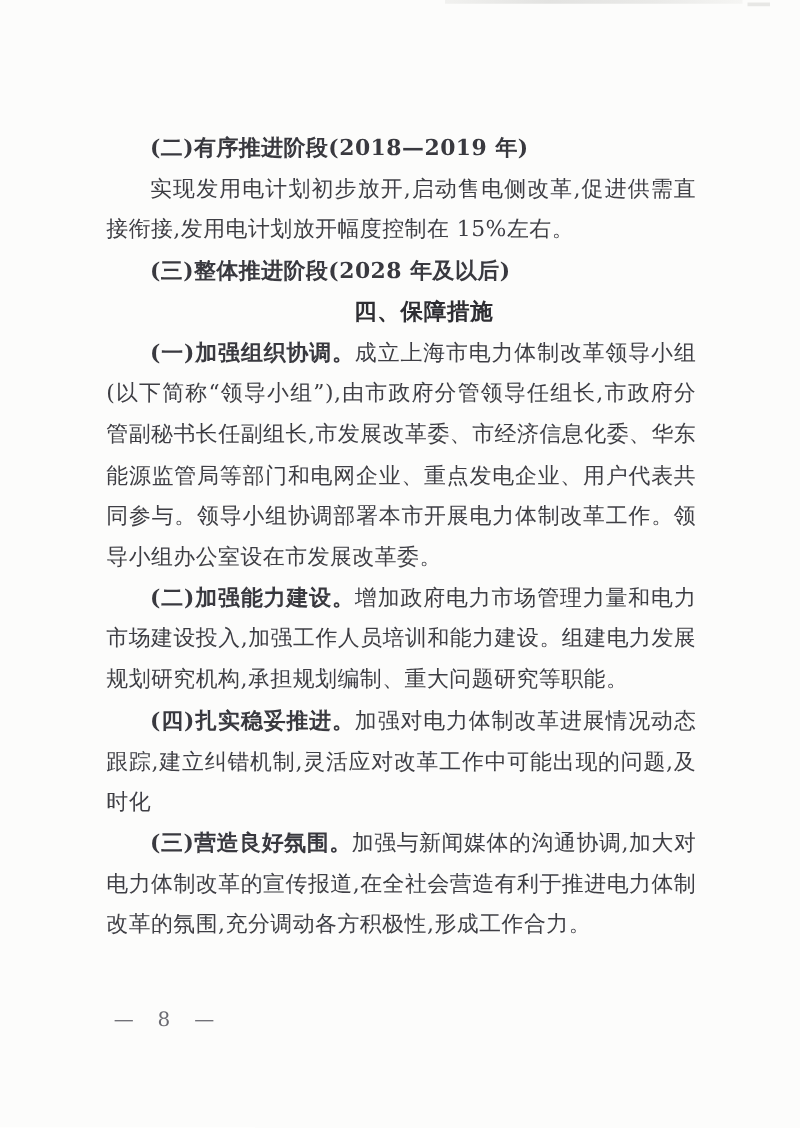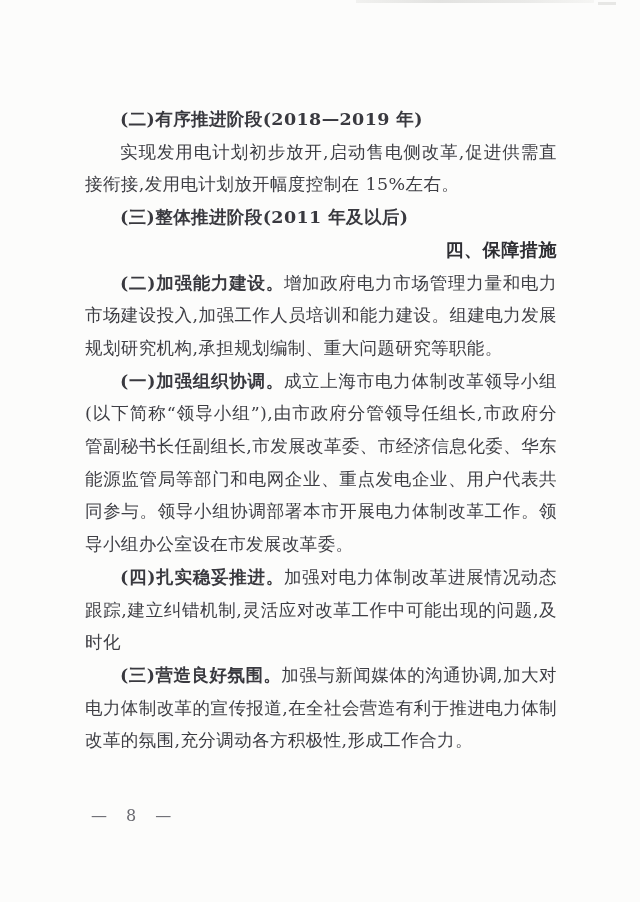--- a/index.html
+++ b/index.html
@@ -57,21 +57,21 @@
   
   .section-title {
     margin: 0;
     text-indent: 2em;
     font-family: "DejaVu Sans", "Liberation Sans", sans-serif;
     font-weight: bold;
     font-size: 18px;
     line-height: 32.7px;
     letter-spacing: 0.6px;
     color: #2e2e33;
-    text-align: right;
+    text-align: center;
   }
   .page-number {
     position: absolute;
     left: 91px;
     top: 805px;
     font-size: 16px;
     line-height: 22px;
     color: #6b6b72;
     letter-spacing: 3px;
     word-spacing: 8px;
@@ -84,28 +84,28 @@
 
   <div class="scan-artifact-top"></div>
   <div class="scan-artifact-top2"></div>
 
   <main class="text-block">
 
     <p class="kai">(二)有序推进阶段(2018—2019 年)</p>
 
     <p>实现发用电计划初步放开,启动售电侧改革,促进供需直接衔接,发用电计划放开幅度控制在 15%左右。</p>
 
-    <p class="kai">(三)整体推进阶段(2011 年及以后)</p>
+    <p class="kai">(三)整体推进阶段(2028 年及以后)</p>
 
 
     <h2 class="section-title">四、保障措施</h2>
 
+    <p><span class="kai">(一)加强组织协调。</span><span>成立上海市电力体制改革领导小组(以下简称“领导小组”),由市政府分管领导任组长,市政府分管副秘书长任副组长,市发展改革委、市经济信息化委、华东能源监管局等部门和电网企业、重点发电企业、用户代表共同参与。领导小组协调部署本市开展电力体制改革工作。领导小组办公室设在市发展改革委。</span></p>
+
     <p><span class="kai">(二)加强能力建设。</span><span>增加政府电力市场管理力量和电力市场建设投入,加强工作人员培训和能力建设。组建电力发展规划研究机构,承担规划编制、重大问题研究等职能。</span></p>
-
-    <p><span class="kai">(一)加强组织协调。</span><span>成立上海市电力体制改革领导小组(以下简称“领导小组”),由市政府分管领导任组长,市政府分管副秘书长任副组长,市发展改革委、市经济信息化委、华东能源监管局等部门和电网企业、重点发电企业、用户代表共同参与。领导小组协调部署本市开展电力体制改革工作。领导小组办公室设在市发展改革委。</span></p>
 
     <p><span class="kai">(四)扎实稳妥推进。</span><span>加强对电力体制改革进展情况动态跟踪,建立纠错机制,灵活应对改革工作中可能出现的问题,及时化</span></p>
 
     <p><span class="kai">(三)营造良好氛围。</span><span>加强与新闻媒体的沟通协调,加大对电力体制改革的宣传报道,在全社会营造有利于推进电力体制改革的氛围,充分调动各方积极性,形成工作合力。</span></p>
 
   </main>
 
   <div class="page-number">— 8 —</div>
 
 </div>

